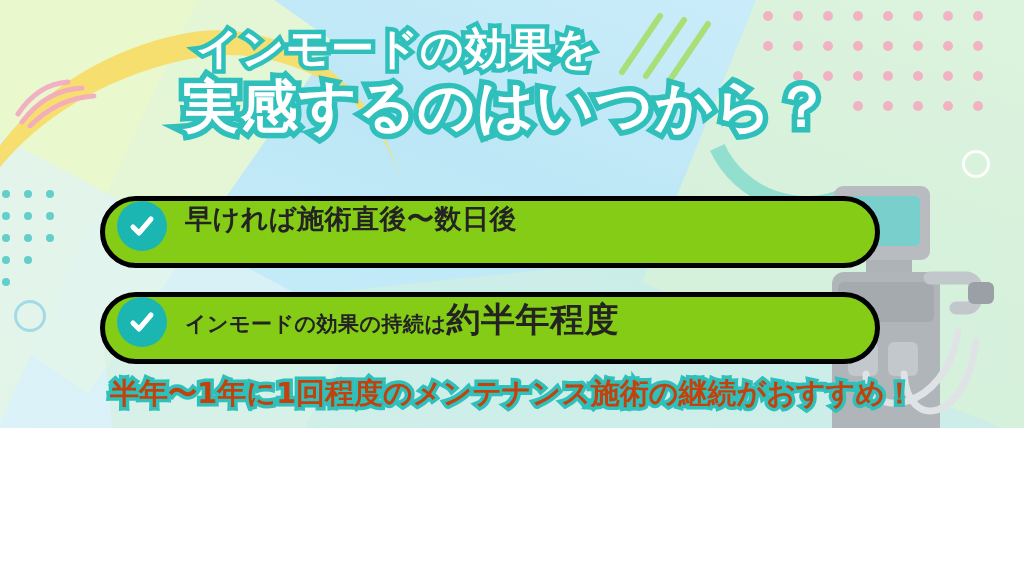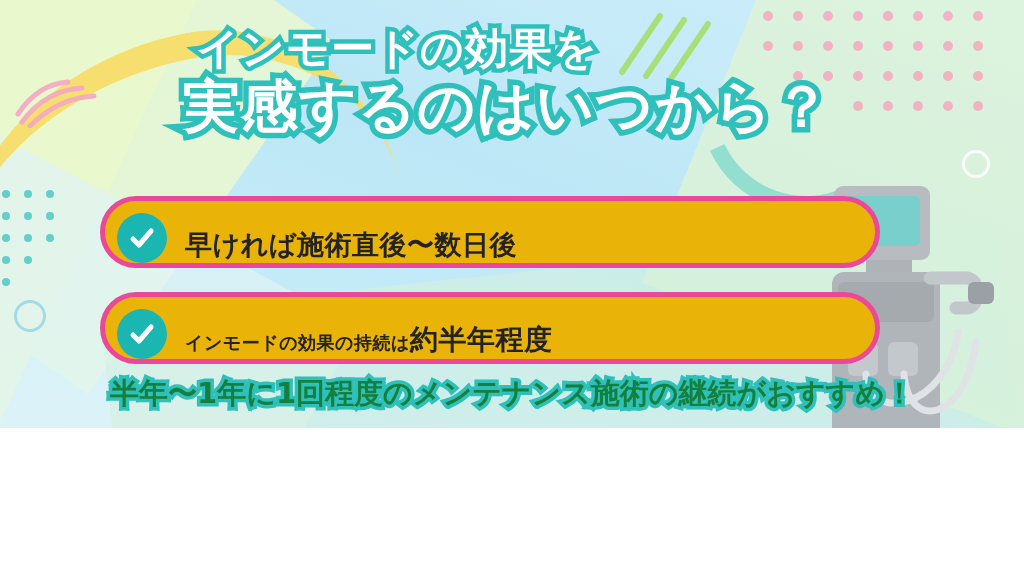--- a/index.html
+++ b/index.html
@@ -140,25 +140,25 @@
     position: absolute;
     left: 100px;
     top: 196px;
     width: 780px;
     z-index: 5;
   }
   .row {
     position: relative;
     height: 72px;
     margin-bottom: 24px;
-    background: #eab308;
-    border: 5px solid #ec4899;
+    background: #84cc16;
+    border: 5px solid #000000;
     border-radius: 36px;
     display: flex;
-    align-items: flex-end;
+    align-items: flex-start;
     box-sizing: border-box;
   }
   .check {
     width: 50px;
     height: 50px;
     margin-left: 12px;
     border-radius: 50%;
     background: #1cb6b2;
     flex: 0 0 auto;
     display: flex;
@@ -168,37 +168,37 @@
   .check svg { display:block; }
   .row-text {
     margin-left: 18px;
     color: #232323;
     font-weight: bold;
     font-size: 27px;
     letter-spacing: 0.5px;
     white-space: nowrap;
   }
   .row-text .small {
-    font-size: 18px;
+    font-size: 21px;
   }
   .row-text .big {
-    font-size: 28px;
+    font-size: 34px;
   }
 
   
   .footer {
     position: absolute;
     left: 0;
     bottom: 14px;
     width: 1024px;
     text-align: center;
     z-index: 6;
     font-weight: bold;
     font-size: 29px;
-    color: #15803d;
+    color: #c2410c;
     -webkit-text-stroke: 7px #2fc0bb;
     paint-order: stroke fill;
     white-space: nowrap;
   }
 
   
   .machine {
     position: absolute;
     right: 18px;
     top: 182px;

